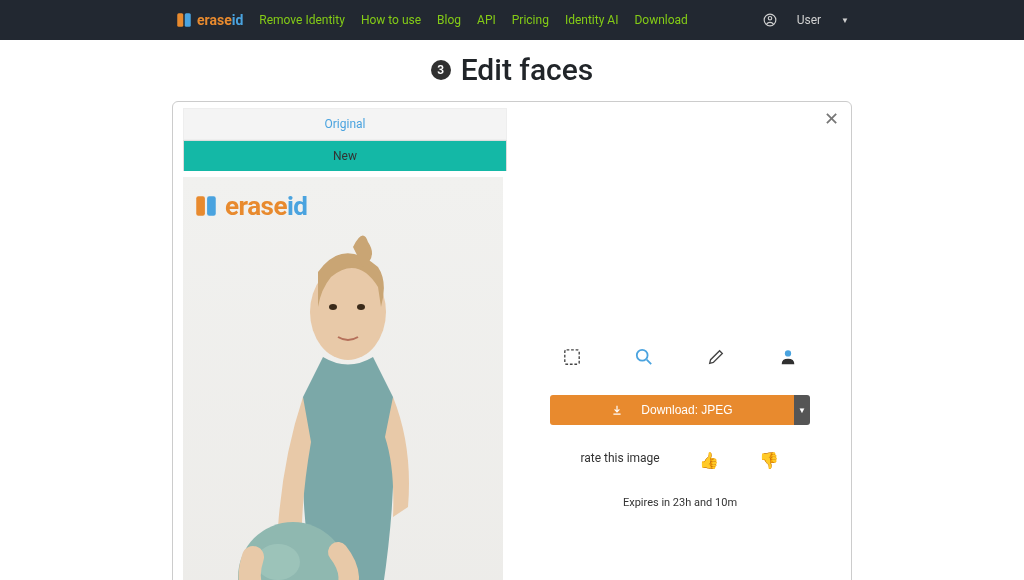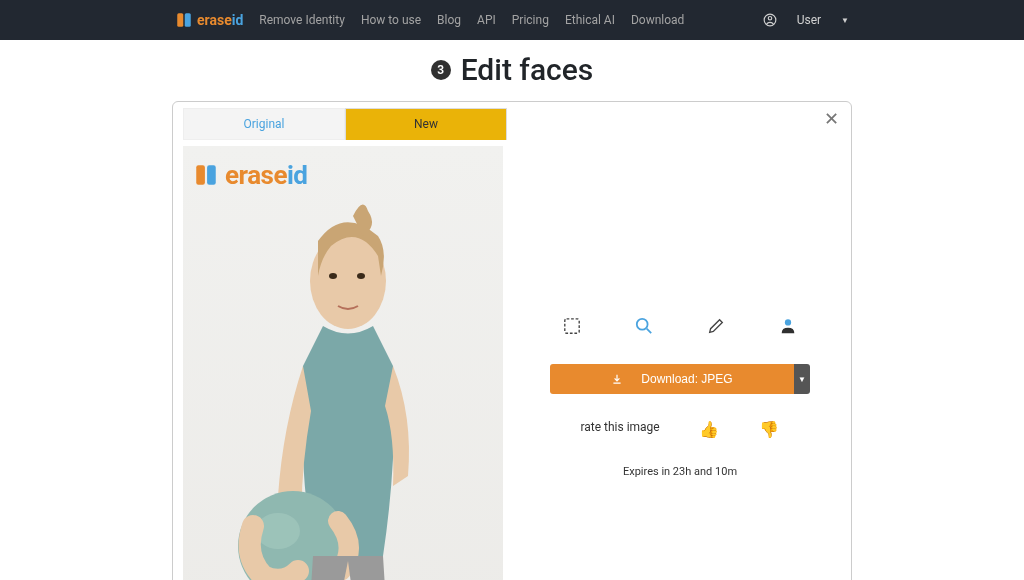--- a/index.html
+++ b/index.html
@@ -6,36 +6,36 @@
 body { font-family: -apple-system, BlinkMacSystemFont, "Segoe UI", Roboto, sans-serif; background: #fff; color: #212529; }
 
 .navbar { background: #222831; height: 40px; display: flex; align-items: center; padding: 0 25px; }
 .nav-inner { width: 100%; max-width: 1024px; margin: 0 auto; display: flex; align-items: center; padding: 0 150px 0 150px; }
 .brand { display: flex; align-items: center; gap: 4px; margin-right: 16px; }
 .brand-icon { width: 18px; height: 18px; }
 .brand-text { font-size: 14px; font-weight: 700; }
 .brand-erase { color: #e88a2e; }
 .brand-id { color: #4aa3df; }
 .nav-links { display: flex; gap: 16px; }
-.nav-link { color: #a3a3a3; font-size: 12px; text-decoration: none; cursor: pointer; }
+.nav-link { color: #84cc16; font-size: 12px; text-decoration: none; cursor: pointer; }
 .nav-spacer { flex: 1; }
 .user-menu { color: #d0d0d0; font-size: 12px; display: flex; align-items: center; gap: 20px; cursor: pointer; }
 .user-icon { width: 14px; height: 14px; }
 
 .page-title-row { display: flex; align-items: center; justify-content: center; gap: 10px; padding: 12px 0 14px; }
 .step-badge { width: 20px; height: 20px; border-radius: 50%; background: #303030; color: #fff; font-size: 12px; display: flex; align-items: center; justify-content: center; font-weight: 600; }
 .page-title { font-size: 30px; font-weight: 500; }
 
 .card { width: 680px; margin: 0 auto; border: 1px solid #ccc; border-radius: 6px; position: relative; padding: 6px 10px 20px; background: #fff; }
 .close-btn { position: absolute; top: 8px; right: 12px; background: none; border: none; color: #777; font-size: 18px; cursor: pointer; line-height: 1; }
 
-.tabs { display: flex; width: 324px; margin-top: 0; }
+.tabs { display: flex; width: 324px; margin-top: 0; flex-direction: column; }
 .tab { flex: 1; text-align: center; font-size: 12px; padding: 8px 0; background: #f4f4f4; cursor: pointer; border: 1px solid #eee; }
 .tab.original { color: #4aa3df; }
-.tab.active { background: #eab308; color: #333; border: 1px solid #ddd; border-bottom: none; }
+.tab.active { background: #14b8a6; color: #333; border: 1px solid #ddd; border-bottom: none; }
 
 .content-row { display: flex; gap: 16px; margin-top: 6px; }
 .image-col { width: 320px; }
 .image-box { width: 320px; height: 490px; background: linear-gradient(180deg, #f1f1ef 0%, #ecebe8 100%); position: relative; overflow: hidden; }
 .watermark { position: absolute; top: 14px; left: 10px; display: flex; align-items: center; gap: 6px; }
 .wm-icon { width: 26px; height: 26px; }
 .wm-text { font-size: 26px; font-weight: 700; letter-spacing: -0.5px; }
 
 .person-svg { position: absolute; bottom: 0; left: 50%; transform: translateX(-50%); width: 320px; height: 460px; }
 
@@ -63,21 +63,21 @@
           <rect x="13" y="3" width="8" height="18" rx="2" fill="#4aa3df"></rect>
         </svg>
       <span class="brand-text"><span class="brand-erase">erase</span><span class="brand-id">id</span></span>
     </div>
     <div class="nav-links">
       <a class="nav-link">Remove Identity</a>
       <a class="nav-link">How to use</a>
       <a class="nav-link">Blog</a>
       <a class="nav-link">API</a>
       <a class="nav-link">Pricing</a>
-      <a class="nav-link">Ethical AI</a>
+      <a class="nav-link">Identity AI</a>
       <a class="nav-link">Download</a>
     </div>
     <div class="nav-spacer"></div>
     <div class="user-menu">
       <svg class="user-icon" viewBox="0 0 24 24" fill="none" stroke="#d0d0d0" stroke-width="2">
           <circle cx="12" cy="12" r="10"></circle>
           <circle cx="12" cy="9" r="3"></circle>
           <path d="M6 20c1-3 4-4 6-4s5 1 6 4"></path>
         </svg>
       <span>User</span>

